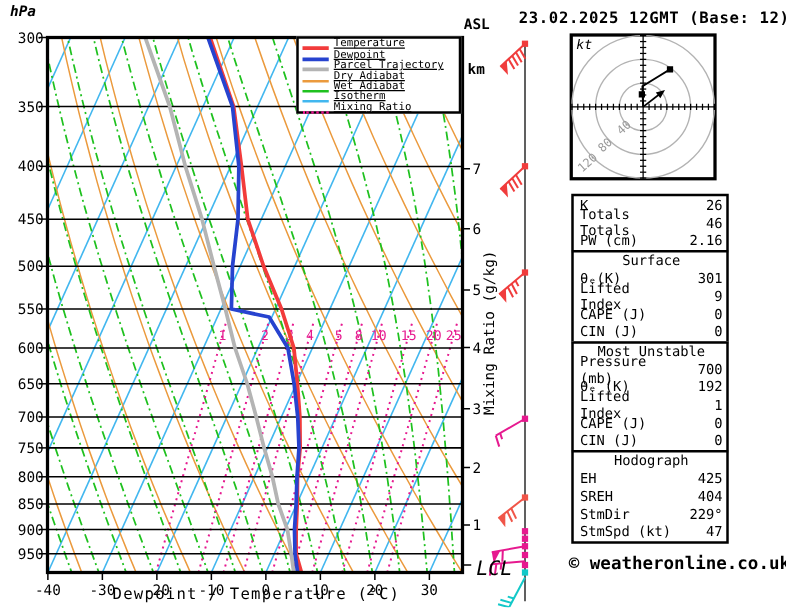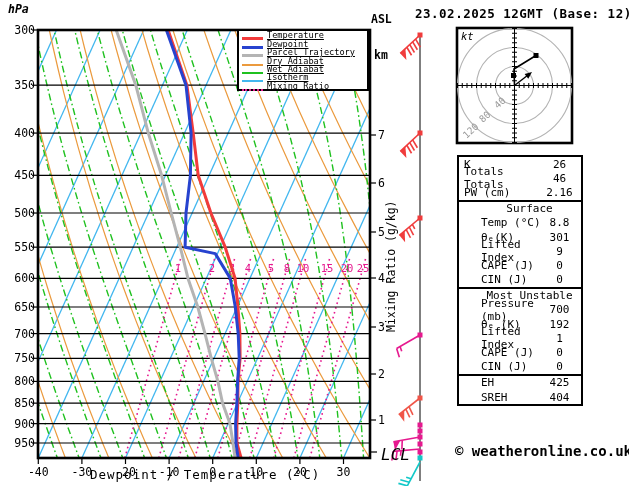--- a/index.html
+++ b/index.html
@@ -8,24 +8,24 @@
   svg{position:absolute;left:0;top:0;}
   .ov{position:absolute;white-space:nowrap;line-height:1;}
   .bold{font-weight:bold;}
   #legend{position:absolute;left:237px;top:29px;width:132px;height:62px;border:2px solid #000;
           background:#fff;box-sizing:border-box;padding:1px 0 0 3px;}
   .lrow{display:flex;align-items:flex-end;height:8.4px;text-decoration:underline;}
   .lswatch{width:21px;margin-right:4px;flex:none;}
   .llab{font-size:8.6px;letter-spacing:0;}
   #tables{position:absolute;left:457px;top:155px;width:126px;box-sizing:border-box;font-size:11px;}
   .tbox{border:2px solid #000;background:#fff;box-sizing:border-box;}
-  .tbox + .tbox{margin-top:-2px;padding-left:17px;}
+  .tbox + .tbox{margin-top:-2px;}
   .trow{display:flex;align-items:center;height:14.2px;padding:0 3px 0 5px;}
   .trow .lab{flex:1;}
-  .trow .val{width:37px;text-align:center;flex:none;}
+  .trow .val{width:37px;text-align:right;flex:none;}
   .thead{justify-content:center;}
   .rot{transform:rotate(-90deg);transform-origin:left top;}
   .ringlab{color:#9a9a9a;font-size:9.5px;transform:rotate(-42deg);}
 </style>
 </head>
 <body>
 
 <div id="stage">
   <svg id="chart" width="629" height="486">
       <defs>
@@ -374,24 +374,20 @@
           <span class="val">46</span>
         </div>
         <div class="trow">
           <span class="lab">PW (cm)</span>
           <span class="val">2.16</span>
         </div>
       </div>
       <div class="tbox">
         <div class="trow thead">Surface</div>
         <div class="trow">
-          <span class="lab">Temp (°C)</span>
-          <span class="val">8.8</span>
-        </div>
-        <div class="trow">
           <span class="lab">θₑ(K)</span>
           <span class="val">301</span>
         </div>
         <div class="trow">
           <span class="lab">Lifted Index</span>
           <span class="val">9</span>
         </div>
         <div class="trow">
           <span class="lab">CAPE (J)</span>
           <span class="val">0</span>
@@ -418,25 +414,34 @@
         <div class="trow">
           <span class="lab">CAPE (J)</span>
           <span class="val">0</span>
         </div>
         <div class="trow">
           <span class="lab">CIN (J)</span>
           <span class="val">0</span>
         </div>
       </div>
       <div class="tbox">
+        <div class="trow thead">Hodograph</div>
         <div class="trow">
           <span class="lab">EH</span>
           <span class="val">425</span>
         </div>
         <div class="trow">
           <span class="lab">SREH</span>
           <span class="val">404</span>
         </div>
+        <div class="trow">
+          <span class="lab">StmDir</span>
+          <span class="val">229°</span>
+        </div>
+        <div class="trow">
+          <span class="lab">StmSpd (kt)</span>
+          <span class="val">47</span>
+        </div>
       </div>
     </div>
 
   <div class="ov bold" style="left:455px;top:444px;font-size:14px;">© weatheronline.co.uk</div>
 </div>
 
 </body></html>

